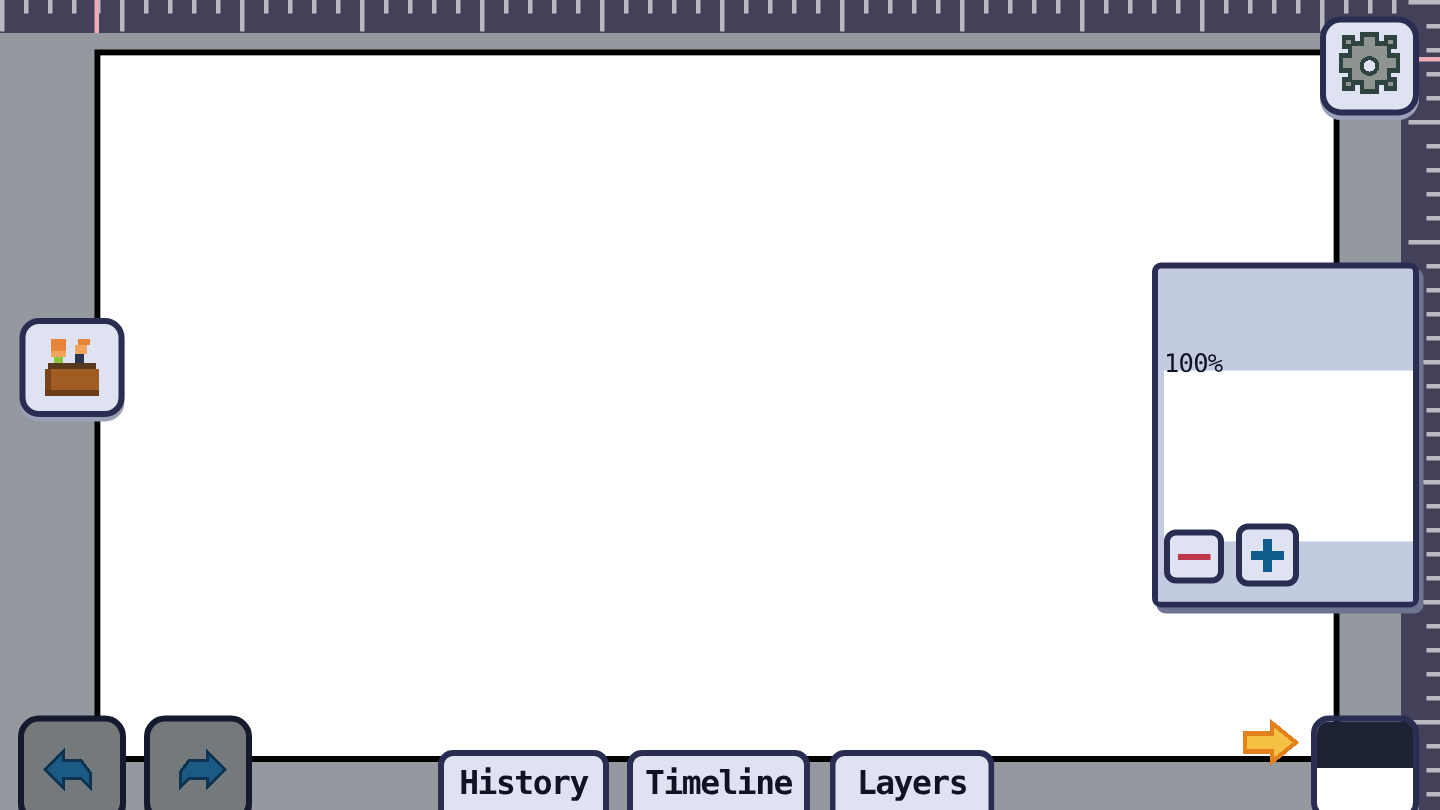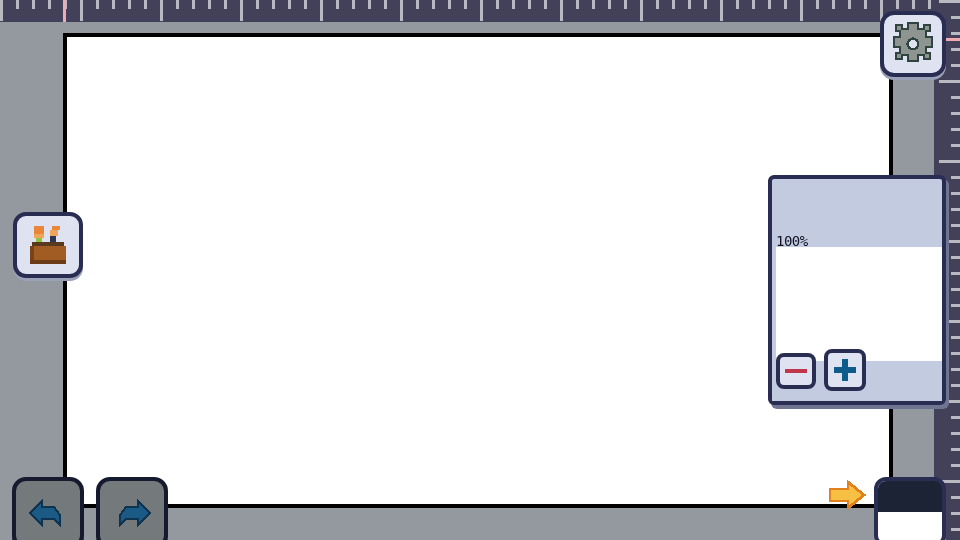--- a/index.html
+++ b/index.html
@@ -145,21 +145,21 @@
   .mini-iconbtn {
     width: 36px; height: 36px;
     background: #dfe2f0;
     border: 4px solid #2a2d52;
     border-radius: 7px;
     display: flex; align-items: center; justify-content: center;
   }
   .mini-zoomlabel {
     position: absolute;
     left: 4px; top: 54px;
-    font-size: 14px;
+    font-size: 17px;
     color: #111322;
     letter-spacing: -0.5px;
     z-index: 3;
   }
   .mini-view {
     position: absolute;
     left: 4px; top: 68px;
     width: 166px; height: 120px;
     background: #ffffff;
   }
@@ -308,20 +308,23 @@
             <svg width="24" height="24" viewBox="0 0 12 12" shape-rendering="crispEdges">
               <rect x="4.5" y="0.5" width="3" height="11" fill="#0d5c8c"></rect>
               <rect x="0.5" y="4.5" width="11" height="3" fill="#0d5c8c"></rect>
             </svg>
           </span>
         </div>
       </div>
     </div>
 
     <div class="tabbar">
+      <div class="tab tab-history">History</div>
+      <div class="tab tab-timeline">Timeline</div>
+      <div class="tab tab-layers">Layers</div>
     </div>
 
   </div>
 
   <div class="ruler-top" id="ruler-top">
       <div class="tick-h major" style="left: 0px;"></div>
       <div class="tick-h minor" style="left: 16px;"></div>
       <div class="tick-h minor" style="left: 32px;"></div>
       <div class="tick-h minor" style="left: 48px;"></div>
       <div class="tick-h minor" style="left: 64px;"></div>

